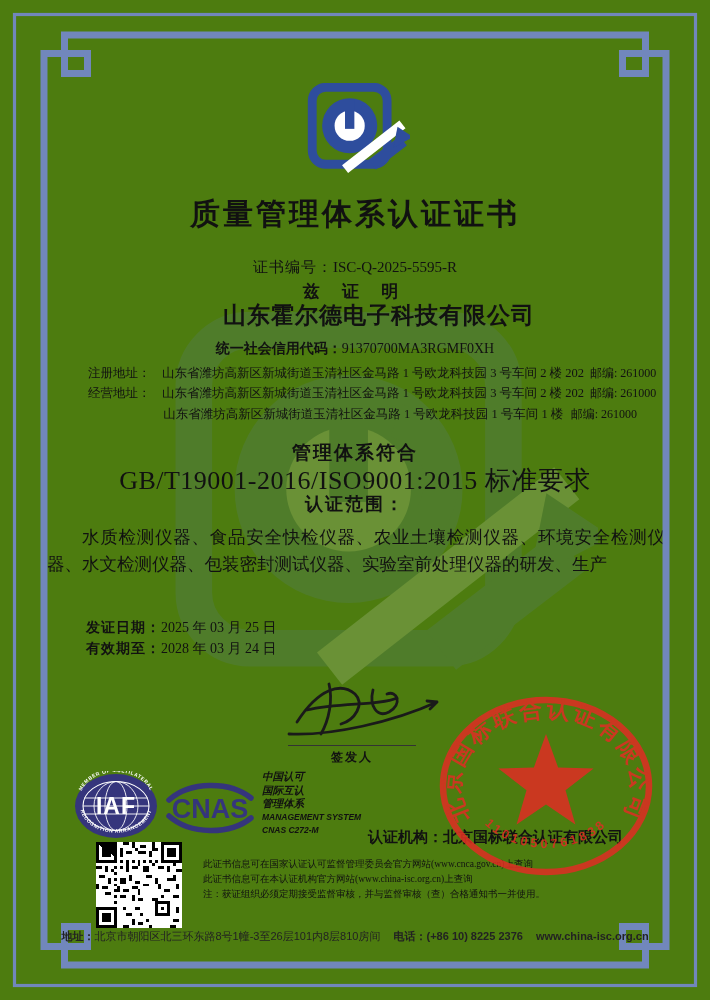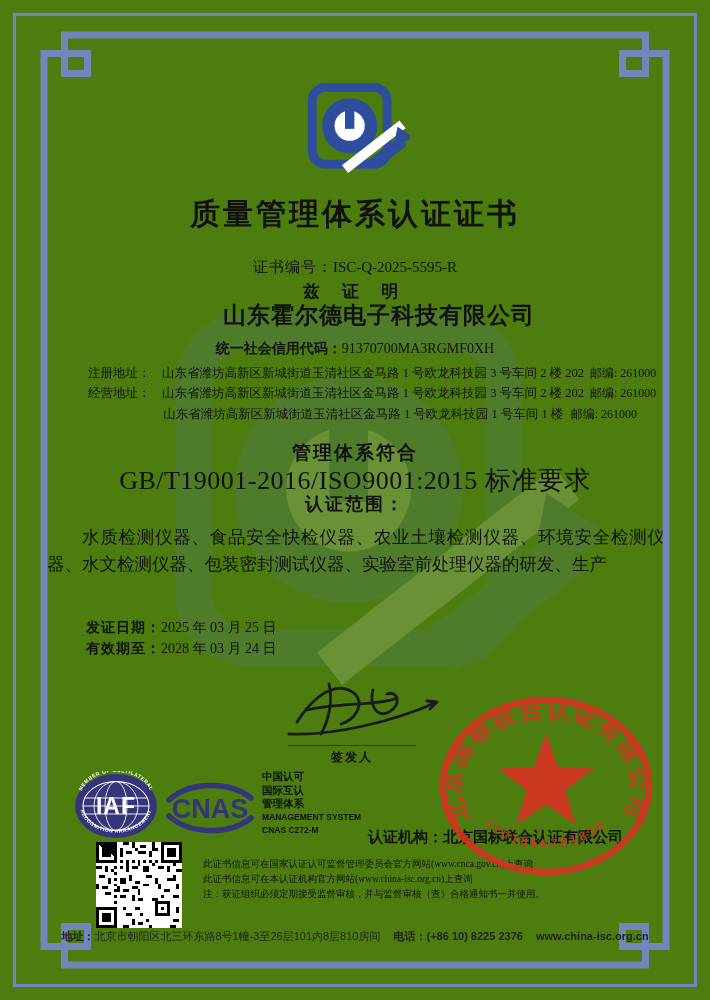--- a/index.html
+++ b/index.html
@@ -25,21 +25,21 @@
   .addr-row.centered .txt{text-align:center;}
   .addr-row .zip{flex:0 0 auto;font-size:12px;margin-left:6px;}
   .conform{top:440px;font-size:19px;font-weight:700;letter-spacing:2px;}
   .standard{top:463px;font-size:26px;letter-spacing:.5px;}
   .scopelbl{top:492px;font-size:18px;font-weight:700;letter-spacing:2px;}
   .scope{top:524px;left:47px;width:618px;font-size:17.5px;line-height:27px;text-indent:2em;text-align:justify;}
   .daterow{left:86px;font-size:14px;}
   .daterow .lbl{font-weight:700;letter-spacing:1px;}
   .sigline{top:745px;left:288px;width:128px;border-top:1.2px solid #333;}
   .signer{top:749px;left:288px;width:128px;text-align:center;font-size:12px;font-weight:700;letter-spacing:2px;}
-  .accred{top:770px;left:262px;width:120px;font-family:"Liberation Sans","DejaVu Sans",sans-serif;line-height:13.5px;}
+  .accred{top:770px;left:262px;width:120px;font-family:"Liberation Sans","DejaVu Sans",sans-serif;line-height:13.5px;font-style:italic;}
   .accred .cn{font-size:10.5px;font-weight:700;}
   .accred .en{font-size:8.5px;font-weight:700;}
   .bodyline{top:828px;left:368px;font-size:15px;font-weight:700;z-index:2;white-space:nowrap;}
   .fineprint{top:857px;left:203px;width:430px;font-size:9.5px;line-height:14.8px;color:#111;z-index:2;}
   .footer{top:929px;font-size:11px;font-family:"Liberation Sans","DejaVu Sans",sans-serif;font-weight:600;color:#222;z-index:2;white-space:nowrap;}
   .footer .sep{display:inline-block;width:10px;}
   
   .border-art{left:0;top:0;z-index:1;pointer-events:none;}
   .watermark{left:168px;top:312px;opacity:.16;color:#5f7cb8;z-index:0;}
   .logo{left:306px;top:83px;color:#2e4d9d;z-index:2;}

